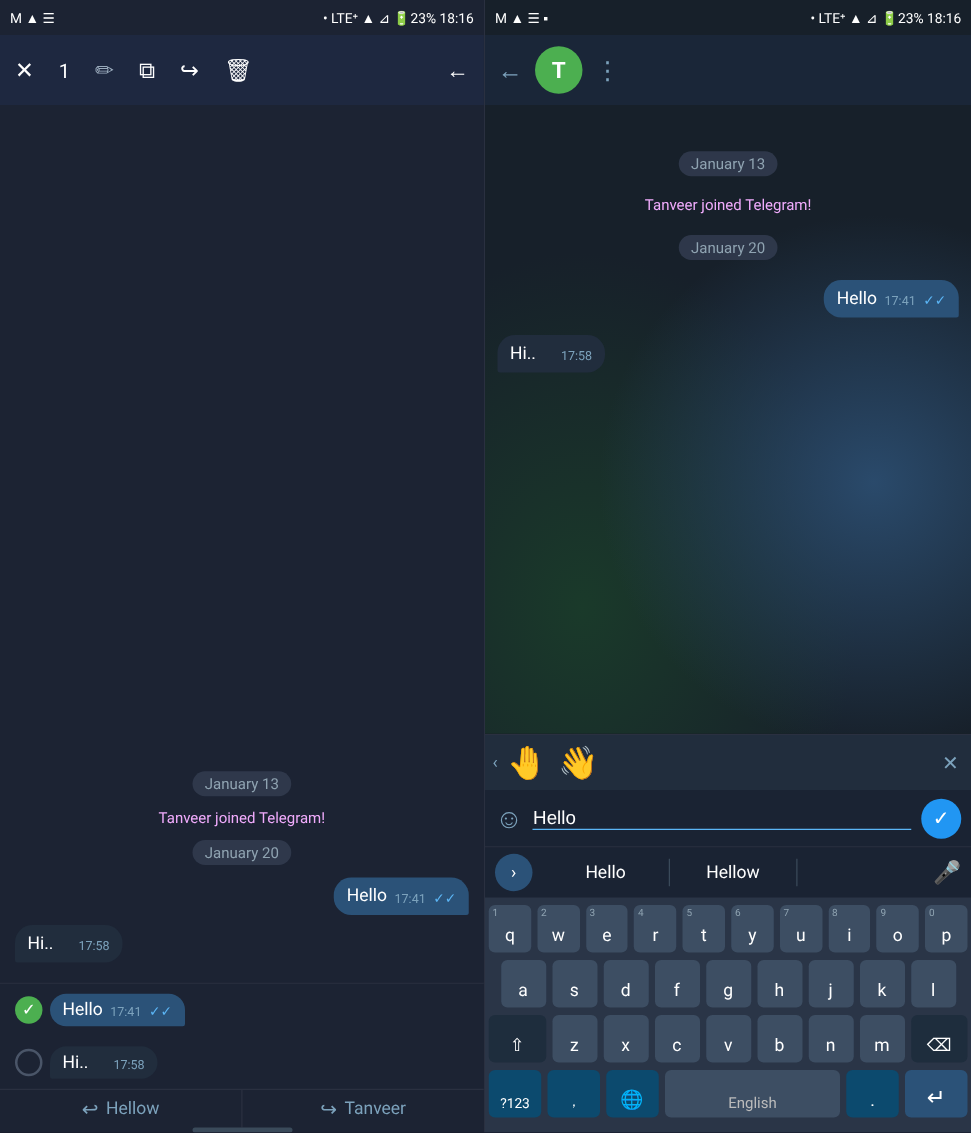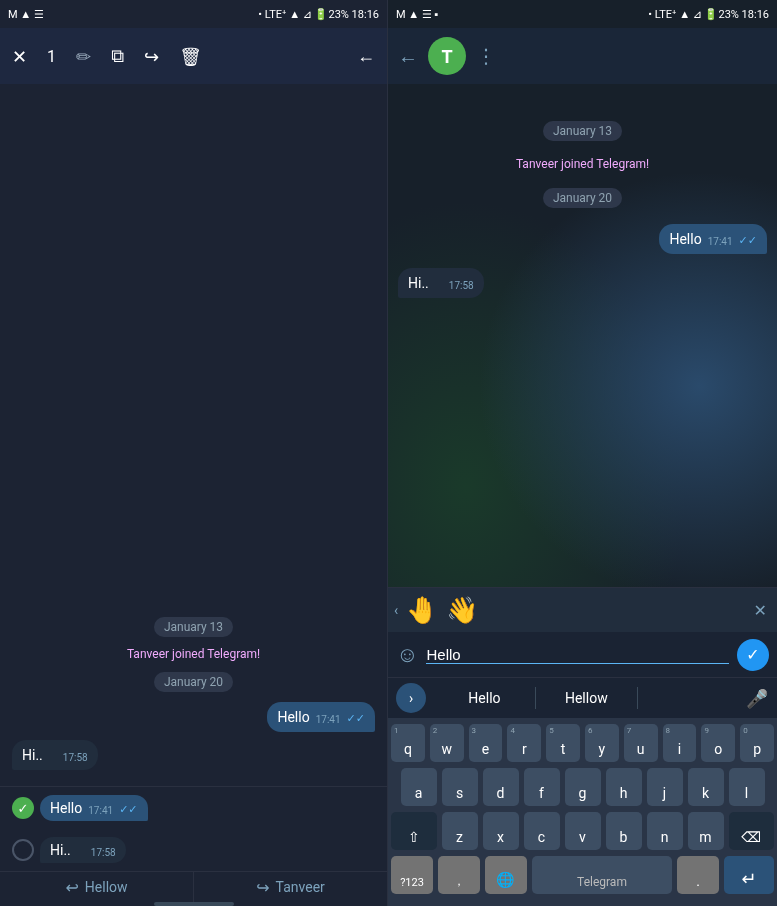--- a/index.html
+++ b/index.html
@@ -424,21 +424,21 @@
       background: #3d4e63;
       flex: 4;
       max-width: 160px;
     }
     .key-enter {
       background: #2b5278;
       min-width: 50px;
       max-width: 56px;
     }
     .key-symbol {
-      background: #737373;
+      background: #0c4a6e;
       min-width: 42px;
       max-width: 50px;
       font-size: 12px;
     }
 
     
     .bottom-bar-right {
       height: 28px;
       background: #1a2333;
       display: flex;
@@ -652,21 +652,21 @@
         <div class="key">b</div>
         <div class="key">n</div>
         <div class="key">m</div>
         <div class="key key-special">⌫</div>
       </div>
 
       <div class="key-row">
         <div class="key key-symbol" style="font-size:11px;">?123</div>
         <div class="key key-symbol" style="font-size:11px;">，</div>
         <div class="key key-symbol" style="font-size:15px;">🌐</div>
-        <div class="key key-space" style="font-size:12px; color:#bbb;">Telegram</div>
+        <div class="key key-space" style="font-size:12px; color:#bbb;">English</div>
         <div class="key key-symbol" style="font-size:14px;">.</div>
         <div class="key key-enter" style="font-size:18px;">↵</div>
       </div>
     </div>
 
 
   </div>
 </div>
 
 </body></html>

